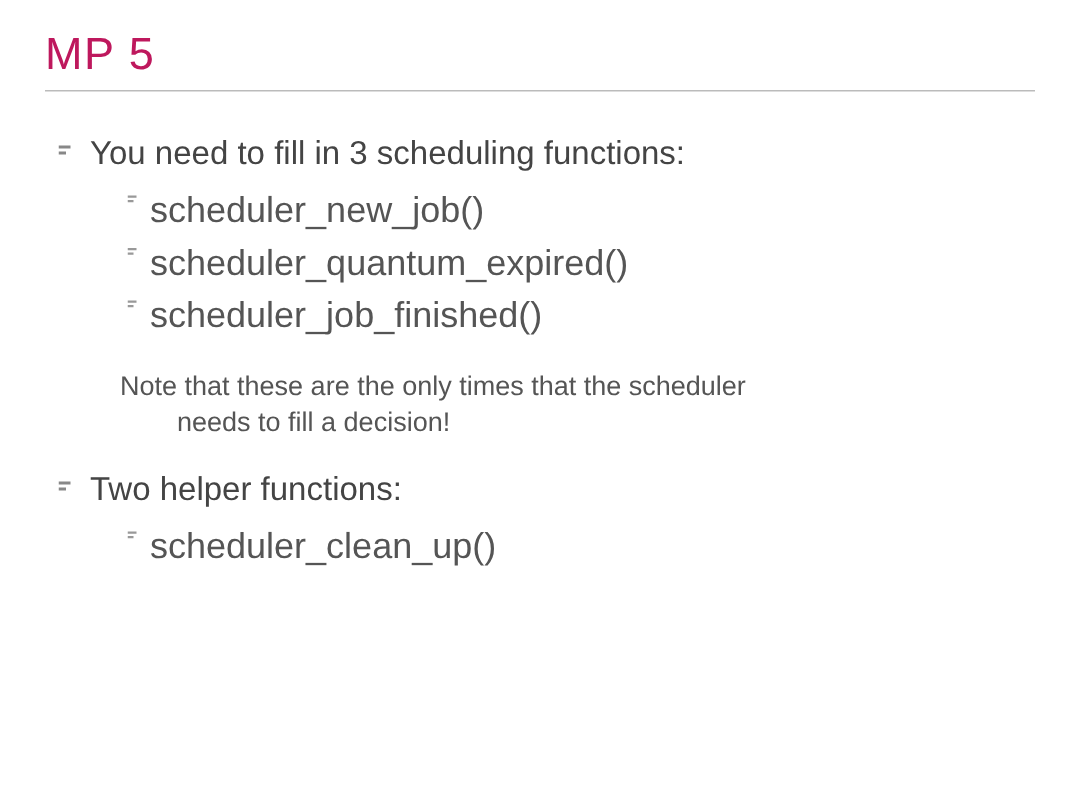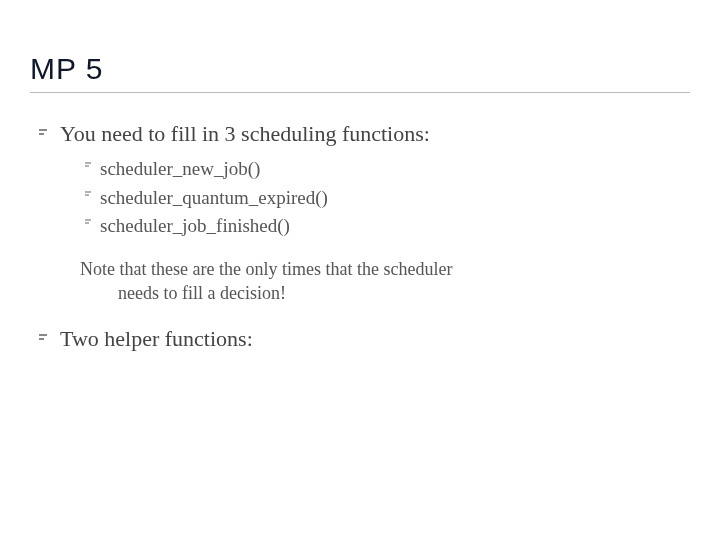--- a/index.html
+++ b/index.html
@@ -7,31 +7,29 @@
       width: 720px;
       height: 540px;
       background: #fff;
       font-family: Arial, Helvetica, sans-serif;
       color: #555;
       padding: 20px 30px;
       overflow: hidden;
     }
     .title {
       font-size: 30px;
-      color: #0f172a;
+      color: #be185d;
       letter-spacing: 1px;
       border-bottom: 1px solid #bbb;
       padding-bottom: 6px;
       margin-bottom: 28px;
-      margin-top: 32px;
     }
     .section {
       display: flex;
       margin-bottom: 20px;
-      font-family: Liberation Serif, serif;
     }
     .section-marker {
       width: 30px;
       flex-shrink: 0;
       display: flex;
       justify-content: center;
       padding-top: 6px;
     }
     .section-marker svg { display: block; }
     .section-body { flex: 1; }
@@ -47,21 +45,21 @@
       margin-bottom: 4px;
     }
     .sub-marker {
       width: 20px;
       flex-shrink: 0;
       display: flex;
       justify-content: center;
       padding-top: 4px;
     }
     .sub-text {
-      font-size: 19px;
+      font-size: 24px;
       color: #555;
       line-height: 1.3;
     }
     .note {
       font-size: 18px;
       color: #555;
       padding-left: 20px;
       line-height: 1.35;
       margin-top: 18px;
     }
@@ -117,14 +115,23 @@
 
 <div class="section">
   <div class="section-marker">
     <svg width="12" height="10" viewBox="0 0 12 10">
         <line x1="0" y1="3" x2="8" y2="3" stroke="#888" stroke-width="2"></line>
         <line x1="0" y1="7" x2="5" y2="7" stroke="#888" stroke-width="2"></line>
       </svg>
   </div>
   <div class="section-body">
     <div class="section-heading">Two helper functions:</div>
+    <div class="sub-line">
+      <div class="sub-marker">
+        <svg width="10" height="8" viewBox="0 0 10 8">
+            <line x1="0" y1="2" x2="6" y2="2" stroke="#999" stroke-width="1.5"></line>
+            <line x1="0" y1="5" x2="4" y2="5" stroke="#999" stroke-width="1.5"></line>
+          </svg>
+      </div>
+      <div class="sub-text">scheduler_clean_up()</div>
+    </div>
   </div>
 </div>
 
 </body></html>

